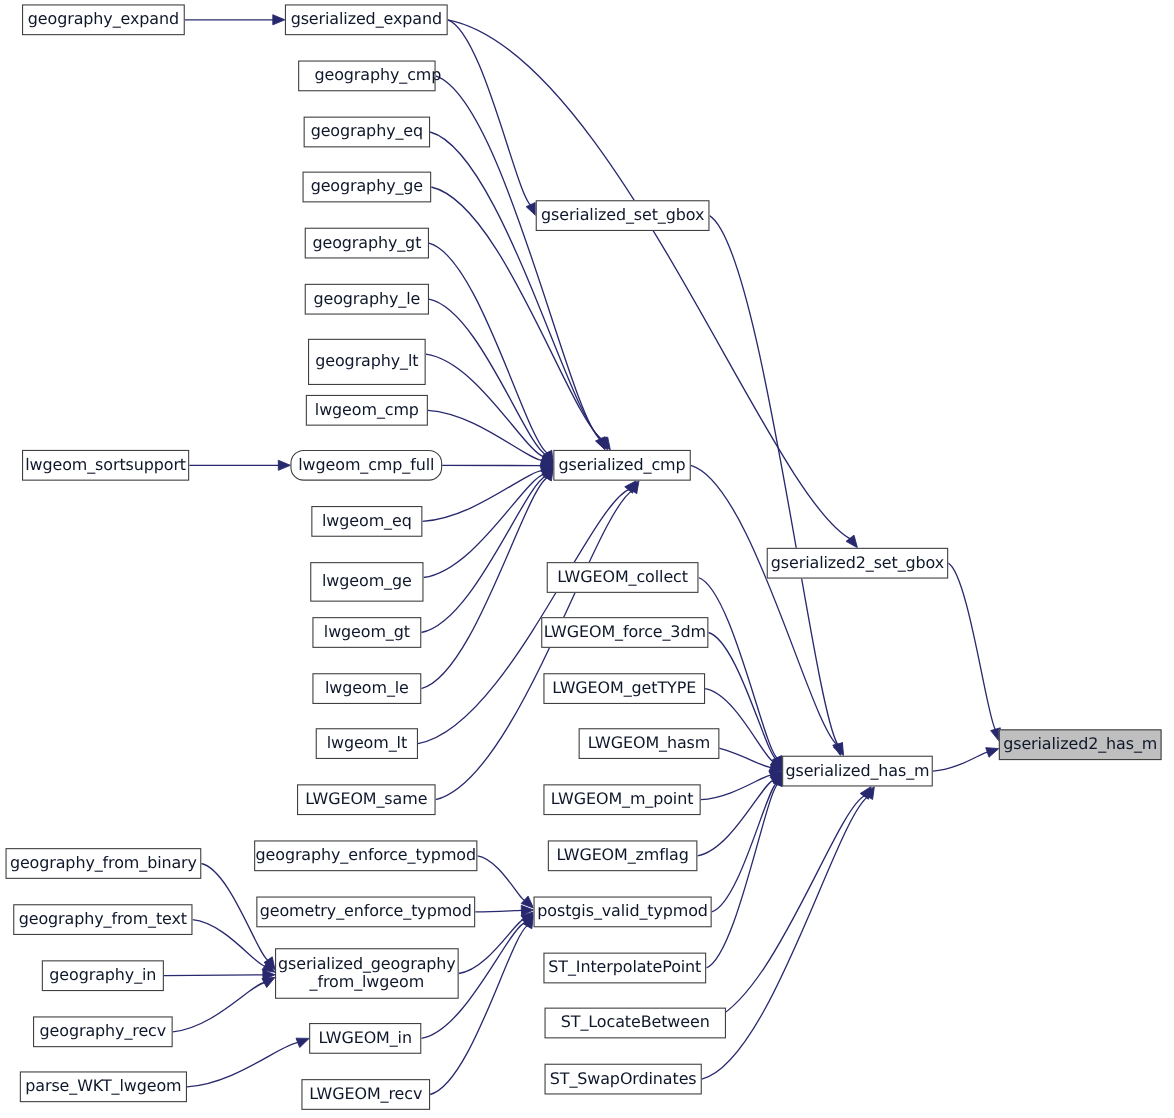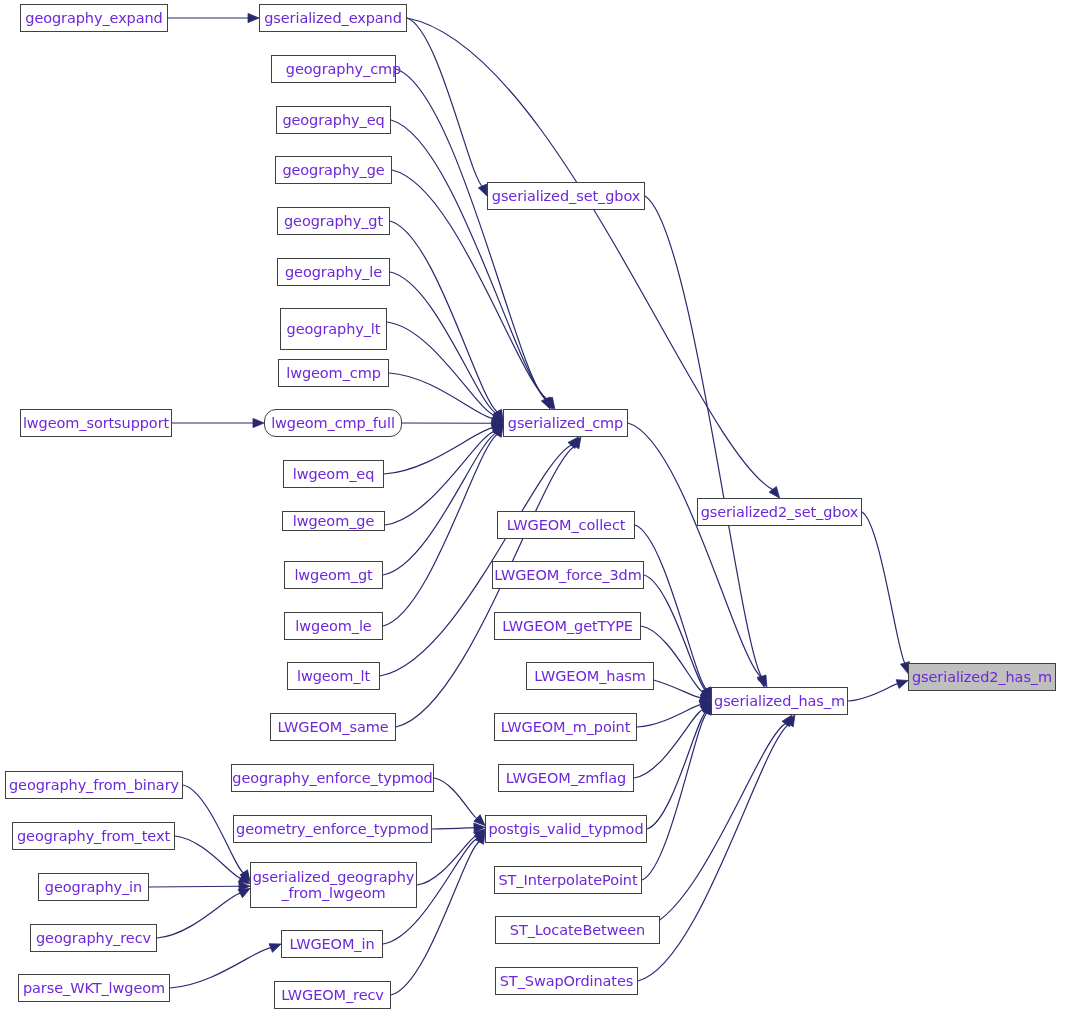--- a/index.html
+++ b/index.html
@@ -21,21 +21,21 @@
     top: 0;
     width: 1067px;
     height: 1016px;
     pointer-events: none;
   }
   .node {
     position: absolute;
     box-sizing: border-box;
     border: 1px solid #404040;
     background: #ffffff;
-    color: #6d28d9;
+    color: #0f172a;
     display: flex;
     align-items: center;
     justify-content: center;
     text-align: center;
     font-size: 14.5px;
     line-height: 1.12;
     white-space: pre-line;
     letter-spacing: -0.1px;
     z-index: 2;
   }
@@ -138,21 +138,21 @@
     <div class="node" style="left: 271px; top: 55px; width: 125px; height: 28px; padding-left: 20px;">geography_cmp</div>
     <div class="node" style="left: 276px; top: 106px; width: 115px; height: 28px;">geography_eq</div>
     <div class="node" style="left: 275px; top: 156px; width: 117px; height: 28px;">geography_ge</div>
     <div class="node" style="left: 277px; top: 207px; width: 113px; height: 28px;">geography_gt</div>
     <div class="node" style="left: 277px; top: 258px; width: 113px; height: 28px;">geography_le</div>
     <div class="node" style="left: 280px; top: 308px; width: 107px; height: 42px;">geography_lt</div>
     <div class="node" style="left: 278px; top: 359px; width: 111px; height: 28px;">lwgeom_cmp</div>
     <div class="node" style="left: 20px; top: 409px; width: 152px; height: 28px;">lwgeom_sortsupport</div>
     <div class="node" style="left: 264px; top: 409px; width: 138px; height: 28px; border-radius: 12px;">lwgeom_cmp_full</div>
     <div class="node" style="left: 283px; top: 460px; width: 101px; height: 28px;">lwgeom_eq</div>
-    <div class="node" style="left: 282px; top: 511px; width: 103px; height: 20px;">lwgeom_ge</div>
+    <div class="node" style="left: 282px; top: 511px; width: 103px; height: 36px;">lwgeom_ge</div>
     <div class="node" style="left: 284px; top: 561px; width: 99px; height: 28px;">lwgeom_gt</div>
     <div class="node" style="left: 284px; top: 612px; width: 99px; height: 28px;">lwgeom_le</div>
     <div class="node" style="left: 287px; top: 662px; width: 93px; height: 28px;">lwgeom_lt</div>
     <div class="node" style="left: 270px; top: 713px; width: 126px; height: 28px;">LWGEOM_same</div>
     <div class="node" style="left: 487px; top: 182px; width: 158px; height: 28px;">gserialized_set_gbox</div>
     <div class="node" style="left: 503px; top: 409px; width: 125px; height: 28px;">gserialized_cmp</div>
     <div class="node" style="left: 697px; top: 498px; width: 165px; height: 28px;">gserialized2_set_gbox</div>
     <div class="node" style="left: 497px; top: 511px; width: 138px; height: 28px;">LWGEOM_collect</div>
     <div class="node" style="left: 492px; top: 561px; width: 152px; height: 28px;">LWGEOM_force_3dm</div>
     <div class="node" style="left: 494px; top: 612px; width: 147px; height: 28px;">LWGEOM_getTYPE</div>

